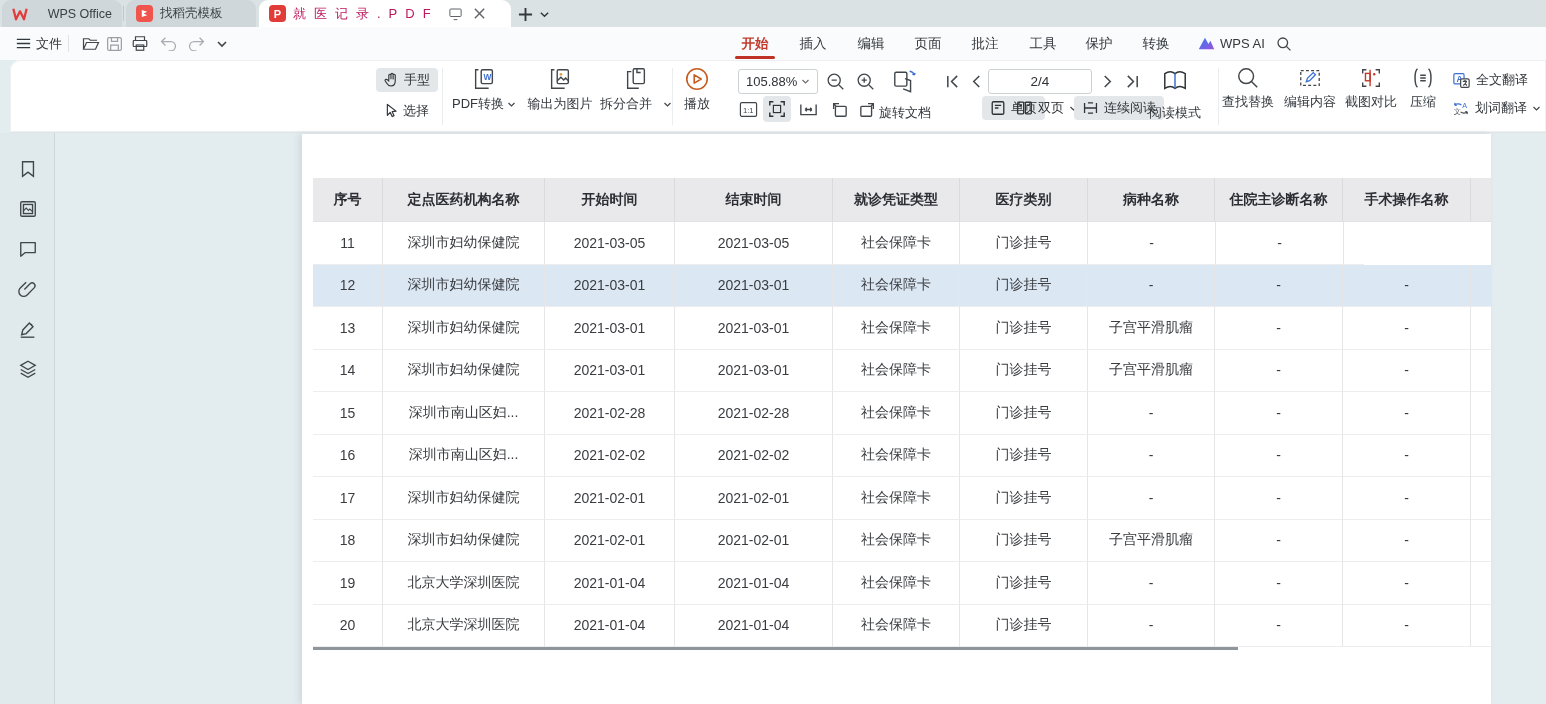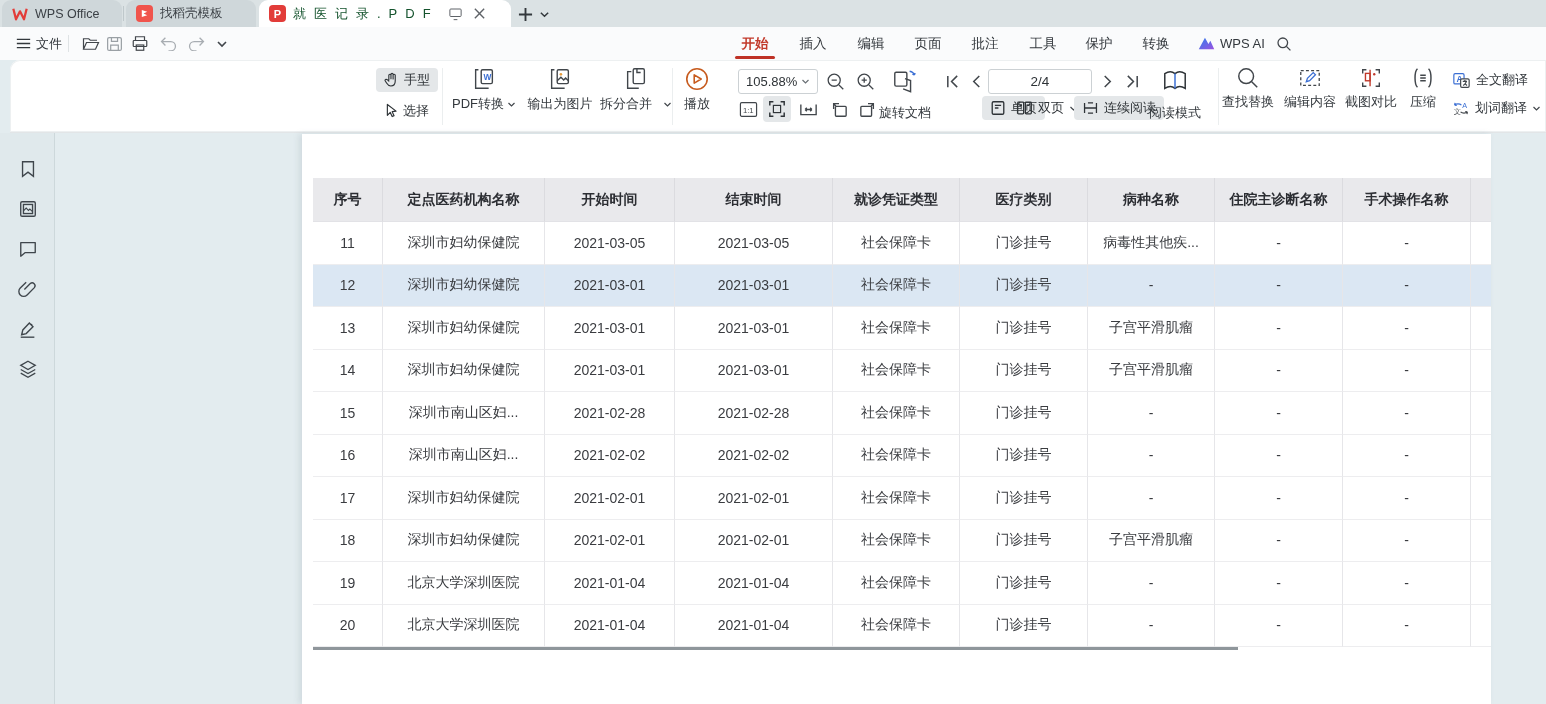--- a/index.html
+++ b/index.html
@@ -7,21 +7,21 @@
   body { font-family:"Liberation Sans","DejaVu Sans",sans-serif; color:#3c4043; }
   #root { position:relative; width:1546px; height:704px; background:#e3ecef; }
 
   
   .tabbar { position:absolute; left:0; top:0; width:1546px; height:27px; background:#dbe2e4; }
   .tab { position:absolute; top:0; height:27px; display:flex; align-items:center; gap:7px;
          padding:0 10px; border-radius:9px 9px 0 0; font-size:12.5px; color:#3a3f44; white-space:nowrap; }
   .tab.inactive { background:#cfd7da; }
   .tab.active { background:#ffffff; }
   .tab-sep { position:absolute; top:6px; width:1px; height:15px; background:#bfc8cb; }
-  .tab-title { letter-spacing:8px; font-size:13px; color:#14532d; }
+  .tab-title { letter-spacing:8px; font-size:13px; color:#be185d; }
   .tab-aux { display:flex; align-items:center; gap:10px; margin-left:2px; }
   .newtab { position:absolute; display:flex; align-items:center; justify-content:center; color:#33383c; }
 
   .badge { width:17px; height:17px; border-radius:4px; display:flex; align-items:center; justify-content:center;
            color:#fff; font-size:11px; font-weight:bold; flex:0 0 auto; }
 
   
   .menubar { position:absolute; left:0; top:27px; width:1546px; height:33px; background:#fafbfc; }
   .mb-item { position:absolute; top:0; height:33px; display:flex; align-items:center; gap:5px; font-size:13px; color:#33383d; }
   .menu-item { position:absolute; top:0; height:33px; display:flex; align-items:center; justify-content:center;
@@ -65,21 +65,21 @@
   .tbottom { position:absolute; height:2.5px; background:#8f969b; }
 
   svg { display:block; }
 </style>
 </head>
 <body>
 
 <div id="root">
 
   <div class="tabbar">
-    <div class="tab inactive" style="left:2px;width:120px;">
+    <div class="tab inactive" style="left:2px;width:120px;justify-content:space-between;">
       <span>
         <svg width="16" height="14" viewBox="0 0 24 20">
             <path d="M2 2l4 16 6-12 6 12 4-16" fill="none" stroke="#e23c39" stroke-width="3.4" stroke-linejoin="round"></path>
           </svg>
       </span>
       <span>WPS Office</span>
     </div>
     <div class="tab-sep" style="left:123px;"></div>
     <div class="tab inactive" style="left:126px;width:130px;">
       <span class="badge" style="background:#f0544c;">
@@ -502,21 +502,20 @@
               <div class="tcell" style="width: 20px; height: 44px; border-right: none;"></div>
             </div>
           </div>
           <div class="trow ">
             <div class="tcell" style="width: 70px; height: 42.5px;">11</div>
             <div class="tcell" style="width: 162px; height: 42.5px;">深圳市妇幼保健院</div>
             <div class="tcell" style="width: 130px; height: 42.5px;">2021-03-05</div>
             <div class="tcell" style="width: 158px; height: 42.5px;">2021-03-05</div>
             <div class="tcell" style="width: 127px; height: 42.5px;">社会保障卡</div>
             <div class="tcell" style="width: 128px; height: 42.5px;">门诊挂号</div>
-            <div class="tcell" style="width: 127px; height: 42.5px;">病毒性其他疾...</div>
             <div class="tcell" style="width: 128px; height: 42.5px;">-</div>
             <div class="tcell" style="width: 128px; height: 42.5px;">-</div>
             <div class="tcell" style="width: 20px; height: 42.5px; border-right: none;"></div>
           </div>
           <div class="trow sel">
             <div class="tcell" style="width: 70px; height: 42.5px;">12</div>
             <div class="tcell" style="width: 162px; height: 42.5px;">深圳市妇幼保健院</div>
             <div class="tcell" style="width: 130px; height: 42.5px;">2021-03-01</div>
             <div class="tcell" style="width: 158px; height: 42.5px;">2021-03-01</div>
             <div class="tcell" style="width: 127px; height: 42.5px;">社会保障卡</div>

